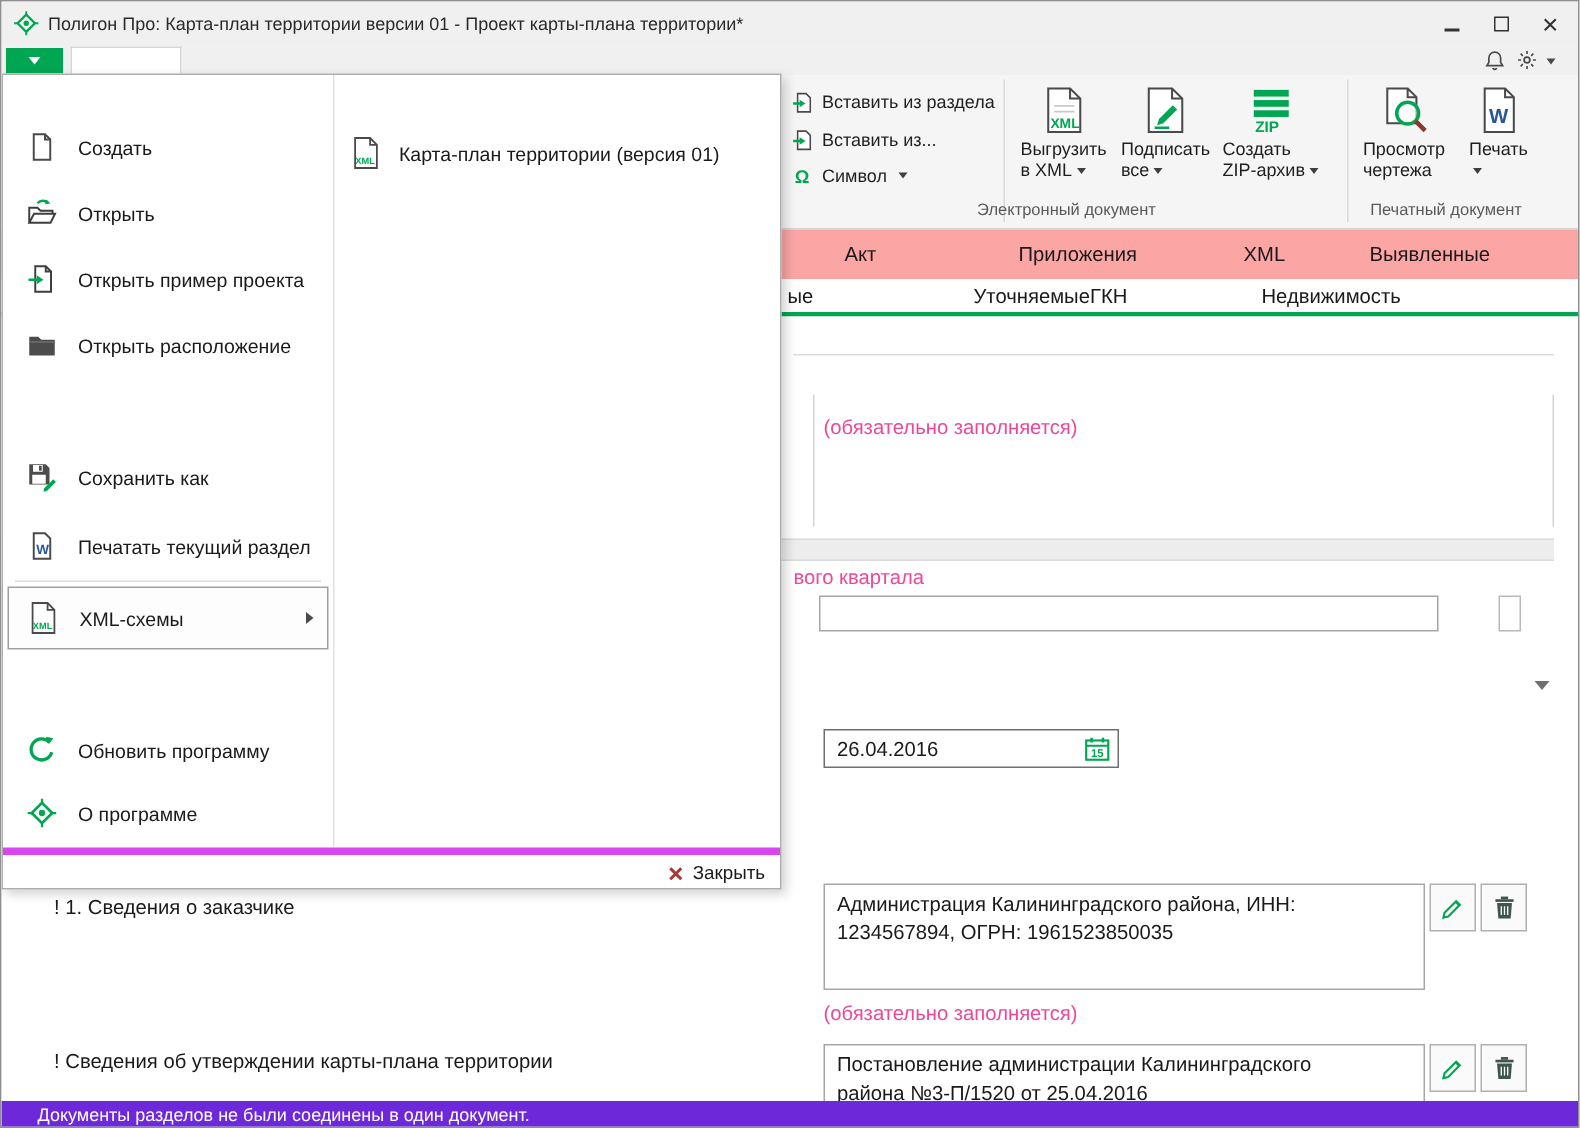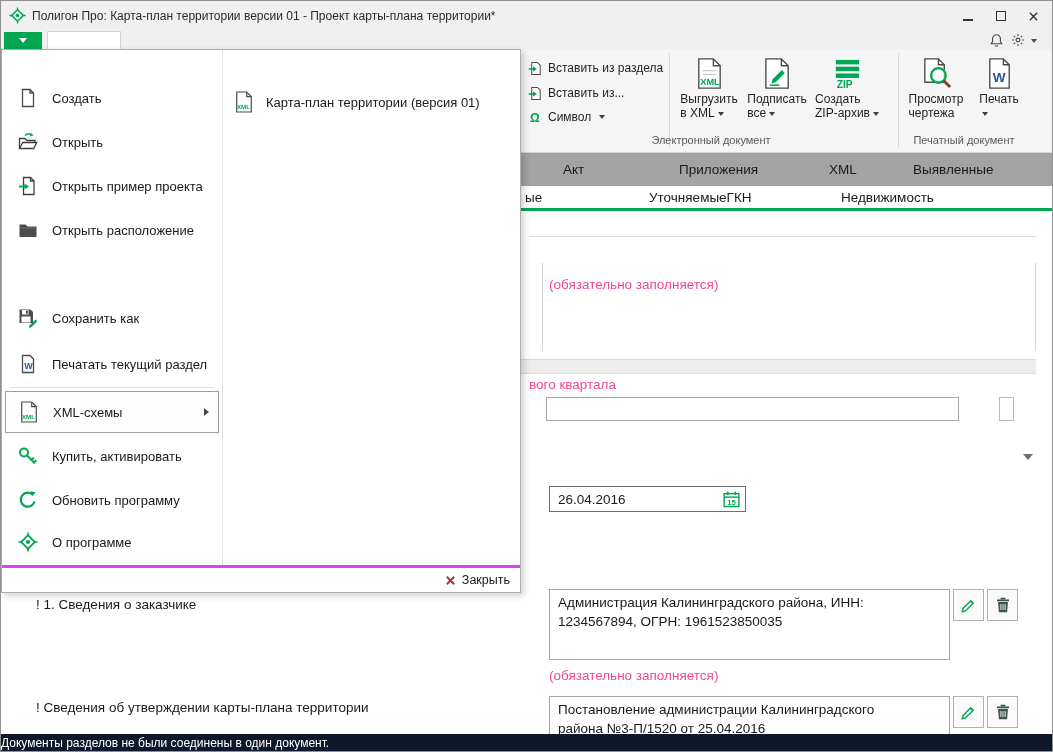--- a/index.html
+++ b/index.html
@@ -34,21 +34,21 @@
   .small-btn { position:absolute; left:527px; height:20px; display:flex; align-items:center; gap:5px;
     font-size:12px; color:#1f1f1f; white-space:nowrap; }
   .big-btn { position:absolute; top:3px; height:78px; display:flex; flex-direction:column; align-items:center; padding-top:4px; }
   .big-btn .lbl { margin-top:2px; font-size:12px; line-height:14px; color:#1f1f1f; white-space:nowrap; }
   .dd { display:inline-block; width:0; height:0; border-left:3.5px solid transparent; border-right:3.5px solid transparent;
     border-top:4px solid #3f3f3f; margin-left:3px; vertical-align:middle; }
   .ribbon-sep { position:absolute; top:3px; height:95px; width:1px; background:#dadada; }
   .group-label { position:absolute; top:84px; font-size:11px; color:#5a5a5a; text-align:center; }
 
   
-  .tabs1 { position:absolute; left:0; top:152px; width:100%; height:33px; background:#a3a3a3; }
+  .tabs1 { position:absolute; left:0; top:152px; width:100%; height:33px; background:#fca5a5; }
   .doc-tab { position:absolute; top:9px; font-size:13.5px; color:#1a1a1a; }
   .tabs2 { position:absolute; left:0; top:185px; width:100%; height:25px; background:#fff; }
   .doc-tab2 { position:absolute; top:4px; font-size:13.5px; color:#1a1a1a; }
   .green-line { position:absolute; left:0; top:207px; width:100%; height:3px; background:#00a651; }
 
   
   .content { position:absolute; left:0; top:210px; width:100%; height:523px; background:#fff; overflow:hidden; }
   .hint { position:absolute; font-size:13.5px; color:#ec4899; }
   .hline { position:absolute; height:1px; background:#dcdcdc; }
   .vline { position:absolute; width:1px; background:#d4d4d4; }
@@ -74,26 +74,26 @@
   .menu-divider { position:absolute; left:220px; top:0; height:516px; width:1px; background:#e2e2e2; }
   .menu-item { position:absolute; left:3px; width:214px; height:44px; display:flex; align-items:center;
     padding-left:13px; font-size:13px; color:#1a1a1a; }
   .menu-item .mi-icon { margin-right:14px; flex:0 0 auto; }
   .menu-item.highlight { border:1px solid #9f9f9f; background:#fdfdfd; }
   .menu-sep { position:absolute; left:8px; width:204px; height:1px; background:#dedede; }
   .sub-arrow { position:absolute; right:9px; width:0; height:0; border-top:4.5px solid transparent;
     border-bottom:4.5px solid transparent; border-left:5.5px solid #4a4a4a; }
   .submenu-item { position:absolute; left:232px; top:30px; width:280px; height:44px; display:flex;
     align-items:center; gap:12px; font-size:13px; color:#1a1a1a; }
-  .menu-bottom { position:absolute; left:0; bottom:0; width:100%; height:27px; border-top:3px solid #d946ef; background:#fff; }
+  .menu-bottom { position:absolute; left:0; bottom:0; width:100%; height:27px; border-top:5px solid #d946ef; background:#fff; }
   .menu-close { position:absolute; right:10px; top:5px; display:flex; align-items:center; gap:6px; font-size:12.5px; color:#1a1a1a; }
 
   
-  .status { position:absolute; left:0; top:733px; width:100%; height:19px; background:#0f172a;
-    color:#fff; font-size:12px; line-height:18px; padding-left:0; }
+  .status { position:absolute; left:0; top:733px; width:100%; height:19px; background:#6d28d9;
+    color:#fff; font-size:12px; line-height:18px; padding-left:24px; }
 </style>
 </head>
 <body>
 
 <div id="window">
 
   <div class="titlebar">
     <svg class="app-logo" width="17" height="17" viewBox="0 0 20 20">
       <rect x="5.2" y="5.2" width="9.6" height="9.6" transform="rotate(45 10 10)" fill="none" stroke="#00a651" stroke-width="1.8"></rect>
       <circle cx="10" cy="10" r="2.1" fill="#00a651"></circle>
@@ -374,27 +374,20 @@
     <div class="menu-item highlight" style="top:341px;height:42px">
       <svg class="mi-icon" width="20" height="22" viewBox="0 0 22 24">
         <path d="M3 1h11l5 5v17H3z" fill="#fff" stroke="#4a4a4a" stroke-width="1.3"></path>
         <path d="M14 1v5h5" fill="none" stroke="#4a4a4a" stroke-width="1.3"></path>
         <text x="3.2" y="20" font-size="6.8" font-weight="bold" fill="#00a651">XML</text>
       </svg>
       <span>XML-схемы</span>
       <span class="sub-arrow"></span>
     </div>
 
-    <div class="menu-item" style="top:384px">
-      <svg class="mi-icon" width="20" height="20" viewBox="0 0 20 20">
-        <circle cx="6" cy="6.5" r="4" fill="none" stroke="#00a651" stroke-width="2"></circle>
-        <path d="M9 9.5l8 8M13.5 14l2.3-2.3M16 16.5l2.3-2.3" fill="none" stroke="#00a651" stroke-width="2"></path>
-      </svg>
-      <span>Купить, активировать</span>
-    </div>
 
     <div class="menu-item" style="top:428px">
       <svg class="mi-icon" width="20" height="20" viewBox="0 0 20 20">
         <path d="M16.5 11.5A7 7 0 1 1 15 5" fill="none" stroke="#00a651" stroke-width="2.2"></path>
         <path d="M12.5 1.2l5 1-2.8 3.8z" fill="#00a651"></path>
       </svg>
       <span>Обновить программу</span>
     </div>
 
     <div class="menu-item" style="top:470px">

